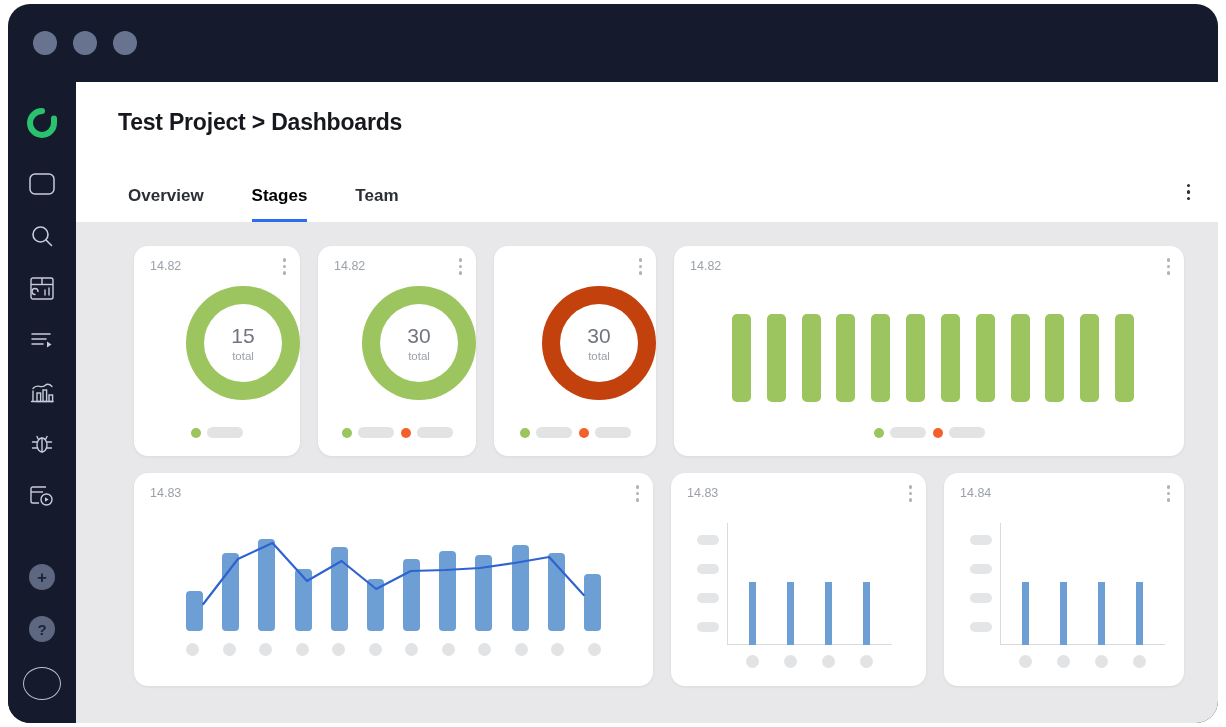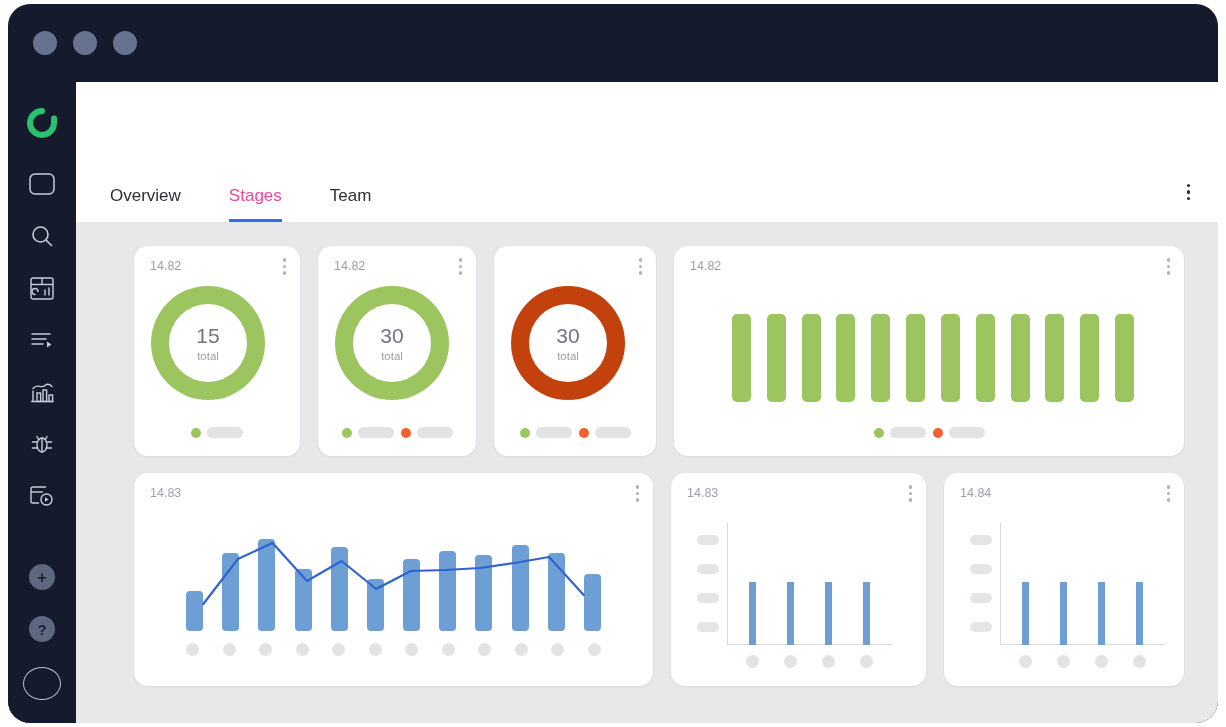--- a/index.html
+++ b/index.html
@@ -107,33 +107,34 @@
     border: none;
     border-radius: 7px;
     padding: 0 20px;
     height: 39px;
     font-size: 15px;
     font-family: "Liberation Sans", sans-serif;
     cursor: pointer;
   }
   .tabs {
     position: absolute;
-    left: 34px; bottom: 0;
+    left: 52px; bottom: 0;
     display: flex;
     gap: 48px;
+    font-weight: bold;
   }
   .tab {
     font-size: 17px;
     color: #2c2f36;
     padding-bottom: 13px;
     cursor: pointer;
     border-bottom: 3px solid transparent;
   }
   .tab.active {
-    color: #ec4899;
+    color: #000000;
     border-bottom-color: #2c6ef2;
   }
   .header-kebab {
     position: absolute;
     right: 28px; bottom: 22px;
     cursor: pointer;
   }
 
   .kebab {
     display: flex;
@@ -174,21 +175,21 @@
     position: absolute;
     right: 14px; top: 12px;
     cursor: pointer;
   }
 
   
   .card-donut { width: 166px; height: 210px; }
   .donut-wrap {
     position: absolute;
     left: 0; right: 0; top: 40px;
-    display: flex; justify-content: flex-start; margin-left: 17px;
+    display: flex; justify-content: flex-end; margin-left: 17px;
   }
   .donut {
     width: 114px; height: 114px;
     border-radius: 50%;
     display: flex;
     align-items: center;
     justify-content: center;
     position: relative;
   }
   .donut .hole {
@@ -415,20 +416,21 @@
       <span class="circle-btn help">?</span>
     </div>
     <div class="nav-icon" style="margin-top:22px;margin-bottom:24px">
       <span class="avatar-ring"></span>
     </div>
   </div>
 
   <div class="main">
 
     <div class="header">
+      <div class="page-title">Test Project &gt; Dashboards</div>
 
 
       <div class="tabs">
         <div class="tab">Overview</div>
         <div class="tab active">Stages</div>
         <div class="tab">Team</div>
       </div>
 
       <div class="header-kebab">
         <span class="kebab">

